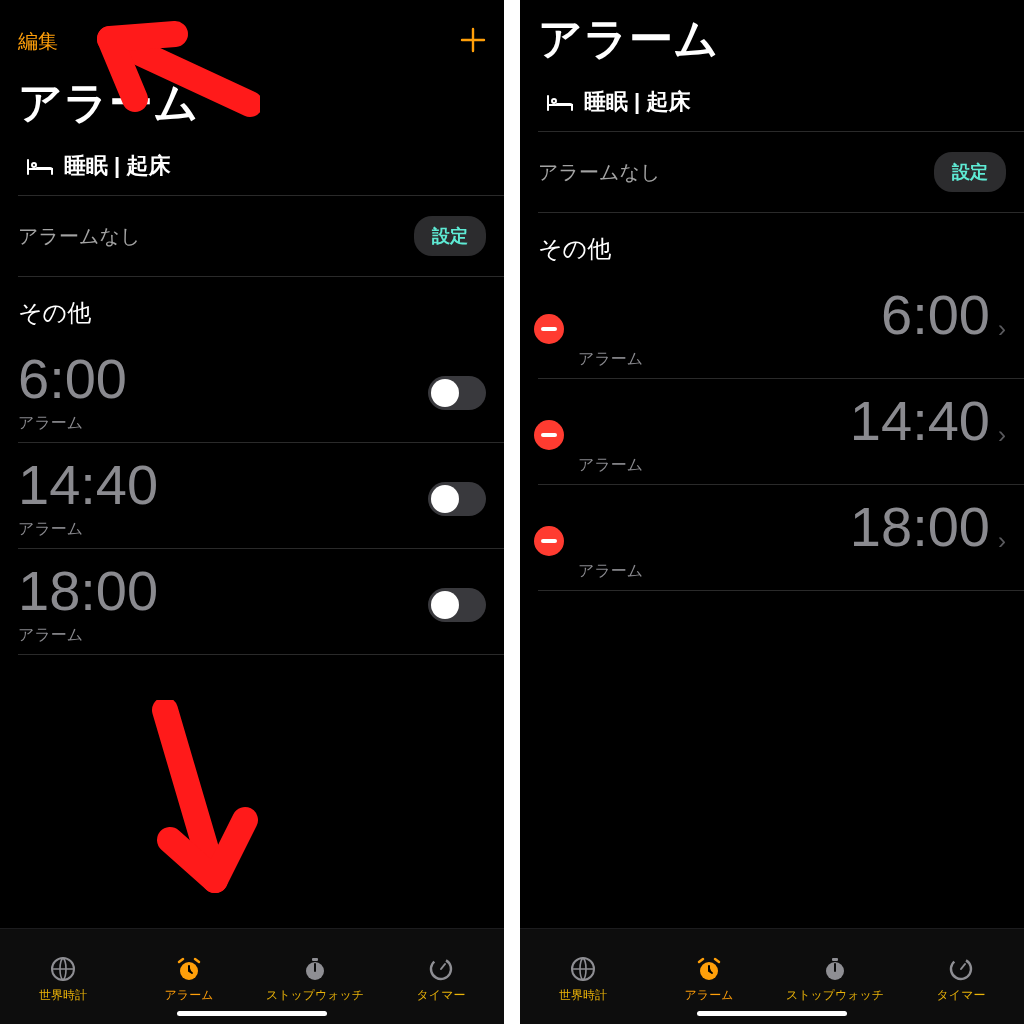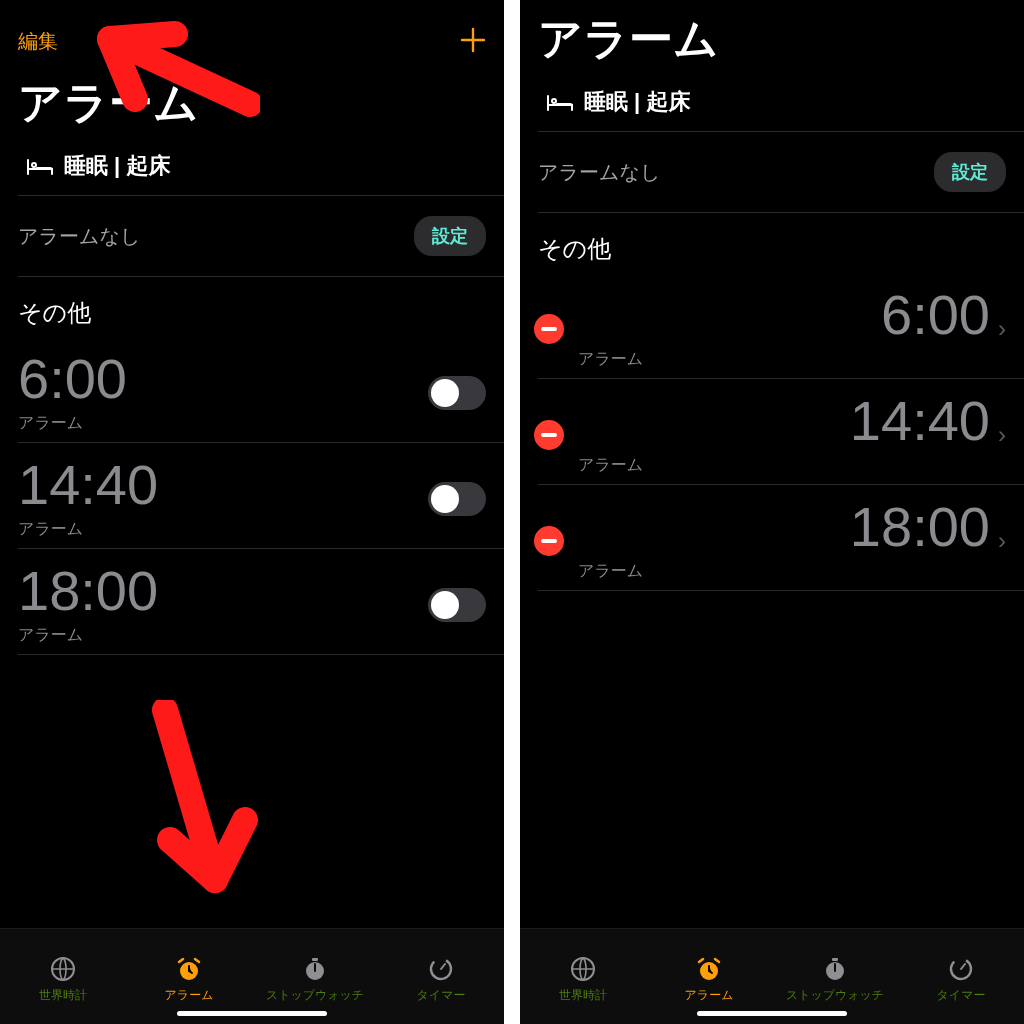--- a/index.html
+++ b/index.html
@@ -142,21 +142,21 @@
     display:flex;
     border-top:1px solid #1c1c1e;
   }
   .tab {
     flex:1;
     display:flex;
     flex-direction:column;
     align-items:center;
     justify-content:center;
     gap:4px;
-    color:#4d7c0f;
+    color:#eab308;
     font-size:12px;
     padding-top:6px;
   }
   .tab.active { color:#ff9f0a; }
   .tab .ic { width:30px; height:28px; display:flex; align-items:center; justify-content:center; }
   .home-ind {
     position:absolute;
     bottom:8px; left:50%;
     transform:translateX(-50%);
     width:150px; height:5px;

